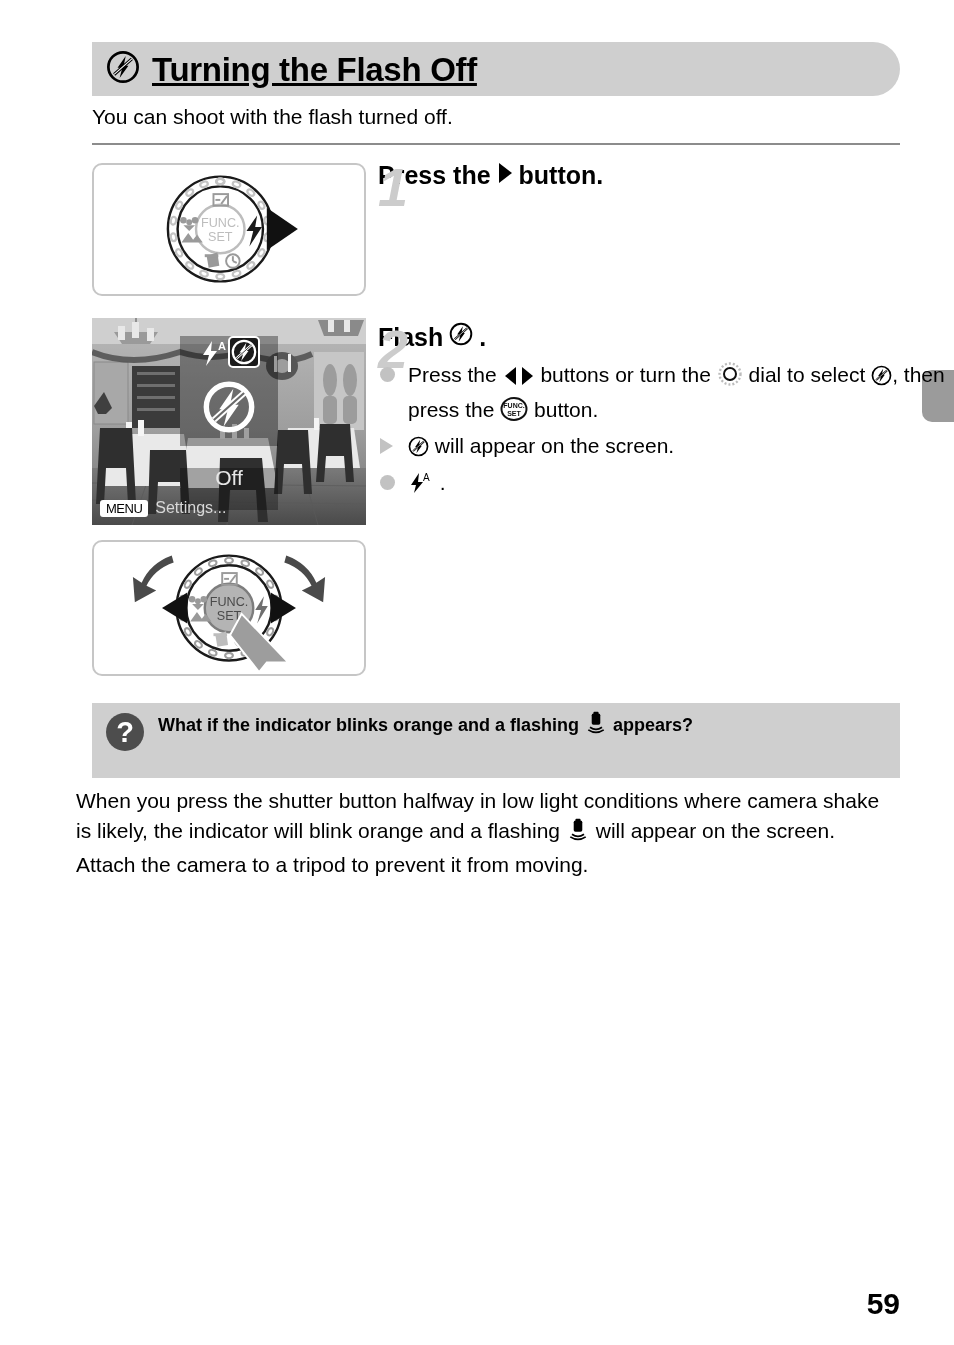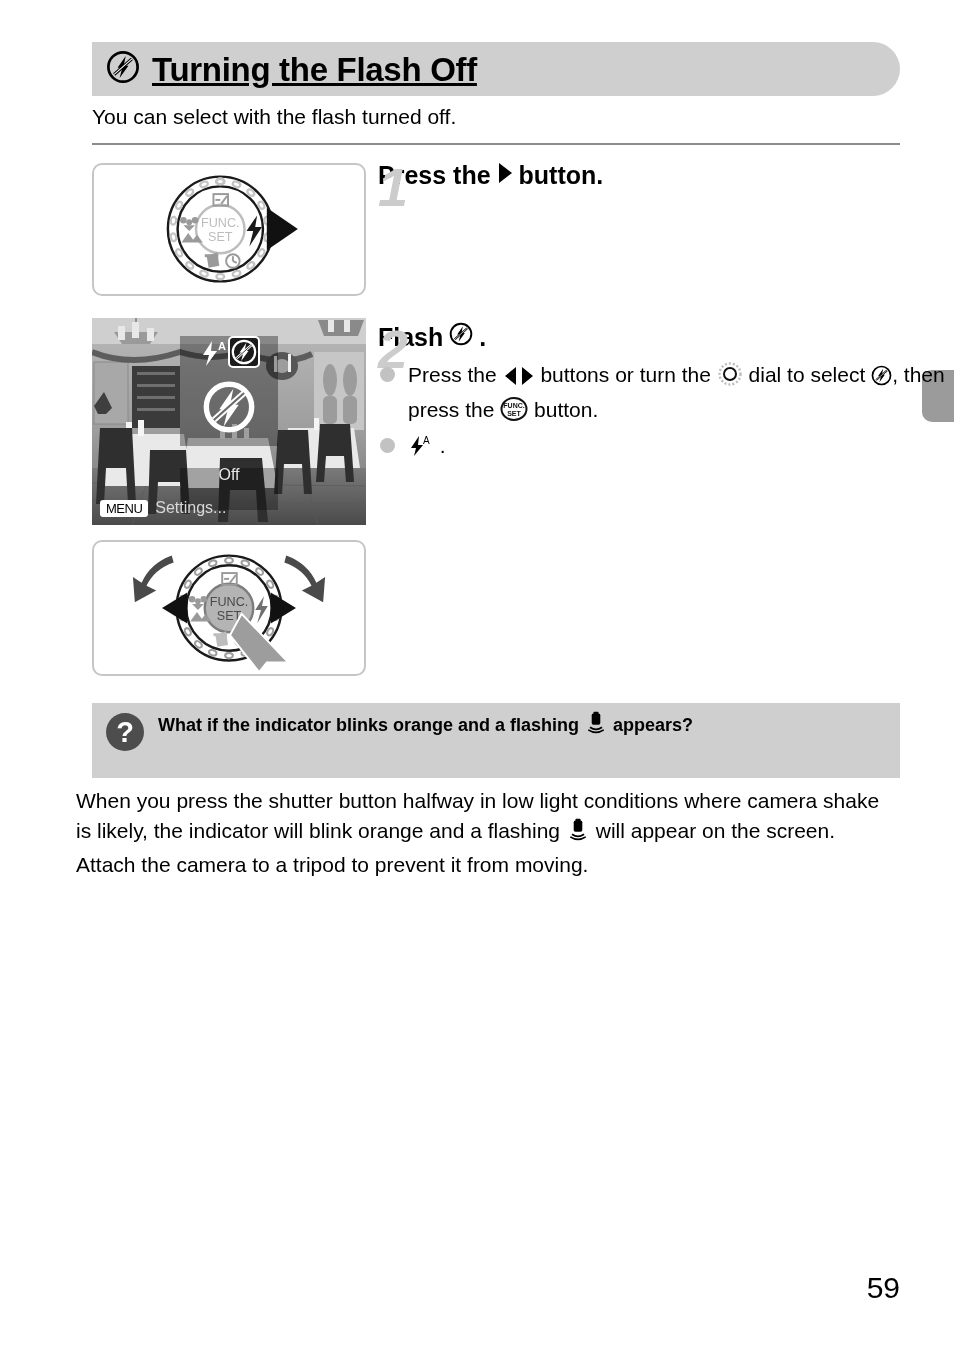--- a/index.html
+++ b/index.html
@@ -172,44 +172,44 @@
   .qa-body {
     position: absolute;
     left: 76px; top: 786px;
     width: 808px;
     font-size: 21px;
     line-height: 1.42;
   }
 
   .page-number {
     position: absolute;
-    right: 54px; bottom: 40px;
+    right: 54px; bottom: 24px;
     font-size: 30px;
-    font-weight: normal;
+    font-weight: bold;
   }
   .nowrap { white-space: nowrap; }
 </style>
 </head>
 <body>
 
 <div class="page">
 
   <div class="header-band">
     <span class="flashoff-icon">
       <svg width="34" height="34" viewBox="0 0 100 100">
         <circle cx="50" cy="50" r="43" fill="none" stroke="#000" stroke-width="8"></circle>
         <path d="M58 18 L34 52 L48 52 L40 82 L66 46 L52 46 Z" fill="#000"></path>
         <line x1="24" y1="72" x2="76" y2="26" stroke="#000" stroke-width="9"></line>
         <line x1="24" y1="72" x2="76" y2="26" stroke="#fff" stroke-width="3"></line>
       </svg>
     </span>
     <span class="header-title">Turning the Flash Off</span>
   </div>
 
-  <div class="intro">You can select with the flash turned off.</div>
+  <div class="intro">You can shoot with the flash turned off.</div>
   <div class="rule"></div>
   <div class="edge-tab"></div>
 
   <div class="panel" id="panel-step1">
     <svg class="fig-svg" viewBox="0 0 274 133">
 
       <circle cx="128" cy="66" r="54" fill="#ffffff" stroke="#1a1a1a" stroke-width="2.5"></circle>
       <circle cx="128" cy="66" r="44" fill="#ffffff" stroke="#1a1a1a" stroke-width="2.5"></circle>
       <g fill="none" stroke="#bdbdbd" stroke-width="2.6">
         <g>
@@ -412,21 +412,21 @@
       </svg>
     </div>
     <div style="position:absolute; left:110px; top:62px;">
       <svg width="54" height="54" viewBox="0 0 100 100">
         <circle cx="50" cy="50" r="42" fill="none" stroke="#ffffff" stroke-width="10"></circle>
         <path d="M58 16 L32 54 L48 54 L40 86 L68 46 L52 46 Z" fill="#ffffff"></path>
         <line x1="22" y1="74" x2="78" y2="24" stroke="#ffffff" stroke-width="11"></line>
         <line x1="22" y1="74" x2="78" y2="24" stroke="#6a6a6a" stroke-width="4"></line>
       </svg>
     </div>
-    <div style="position:absolute; left:0; top:148px; width:274px; text-align:center; color:#e6e6e6; font-size:16px; font-family:'Liberation Sans',sans-serif;">Off</div>
+    <div style="position:absolute; left:0; top:148px; width:274px; text-align:center; color:#e6e6e6; font-size:21px; font-family:'Liberation Sans',sans-serif;">Off</div>
     <div style="position:absolute; left:8px; bottom:8px; display:flex; align-items:center; gap:7px;">
       <span style="background:#ffffff; color:#000; font-size:13px; font-weight:normal; padding:1px 6px; border-radius:3px; font-family:'Liberation Sans',sans-serif; letter-spacing:-0.5px;">MENU</span>
       <span style="color:#d8d8d8; font-size:16px; font-family:'Liberation Sans',sans-serif;">Settings...</span>
     </div>
   </div>
 
   <div class="step" id="step2-block">
     <div class="step-num">2</div>
     <div class="step-body">
       <div class="step-head">
@@ -474,20 +474,34 @@
           <span class="inline-ico">
             <svg width="28" height="24" viewBox="0 0 28 24">
               <ellipse cx="14" cy="12" rx="12.5" ry="11" fill="none" stroke="#111" stroke-width="2"></ellipse>
               <text x="14" y="11" text-anchor="middle" font-family="Liberation Sans, sans-serif" font-size="7" font-weight="bold" fill="#111">FUNC.</text>
               <text x="14" y="19" text-anchor="middle" font-family="Liberation Sans, sans-serif" font-size="7" font-weight="bold" fill="#111">SET</text>
             </svg>
           </span>
           <span>button.</span>
         </div>
 
+        <div class="bullet">
+          <span class="marker">
+              <span class="tri-marker"></span>
+            </span>
+          <span class="inline-ico">
+            <svg width="21" height="21" viewBox="0 0 100 100">
+              <circle cx="50" cy="50" r="43" fill="none" stroke="#000" stroke-width="8"></circle>
+              <path d="M58 18 L34 52 L48 52 L40 82 L66 46 L52 46 Z" fill="#000"></path>
+              <line x1="24" y1="72" x2="76" y2="26" stroke="#000" stroke-width="9"></line>
+              <line x1="24" y1="72" x2="76" y2="26" stroke="#fff" stroke-width="3"></line>
+            </svg>
+          </span>
+          <span>will appear on the screen.</span>
+        </div>
 
         <div class="bullet">
           <span class="marker">
               <span class="dot-marker"></span>
             </span>
           <span class="inline-ico">
             <svg width="26" height="22" viewBox="0 0 26 22">
               <path d="M11 1 L3 13 L8 13 L6 21 L15 10 L10 10 Z" fill="#000"></path>
               <text x="15" y="9" font-family="Liberation Sans, sans-serif" font-size="10" fill="#000">A</text>
             </svg>

